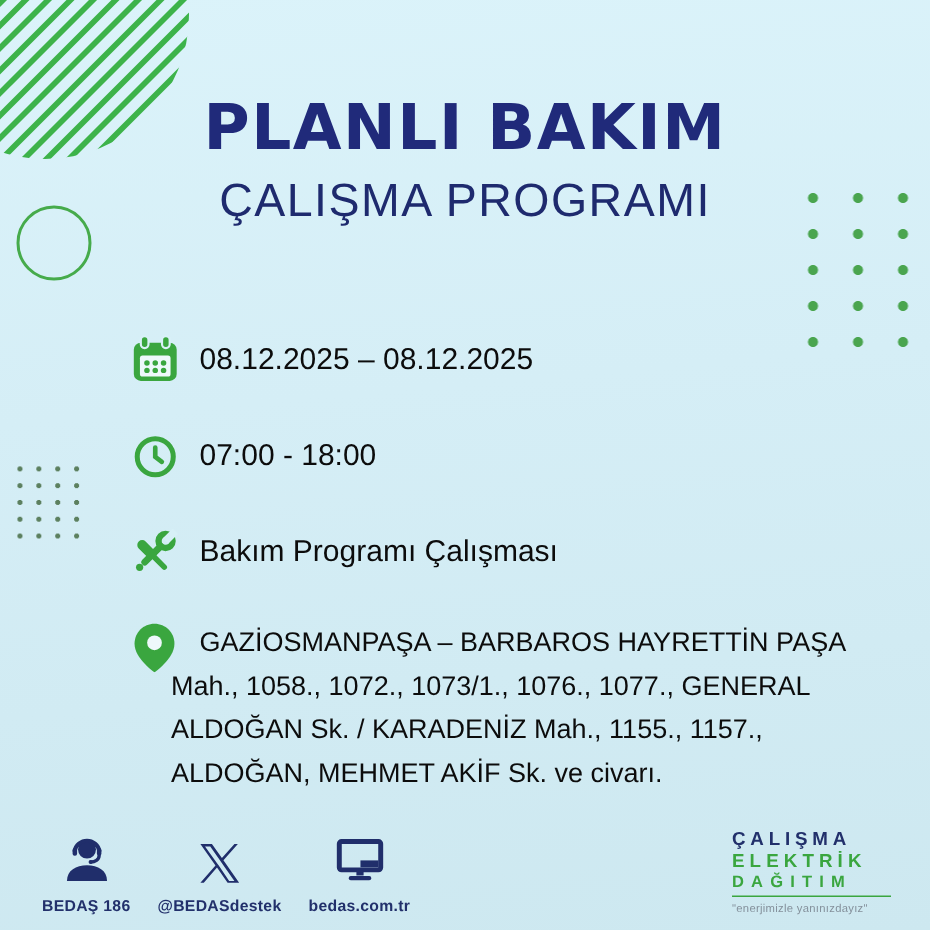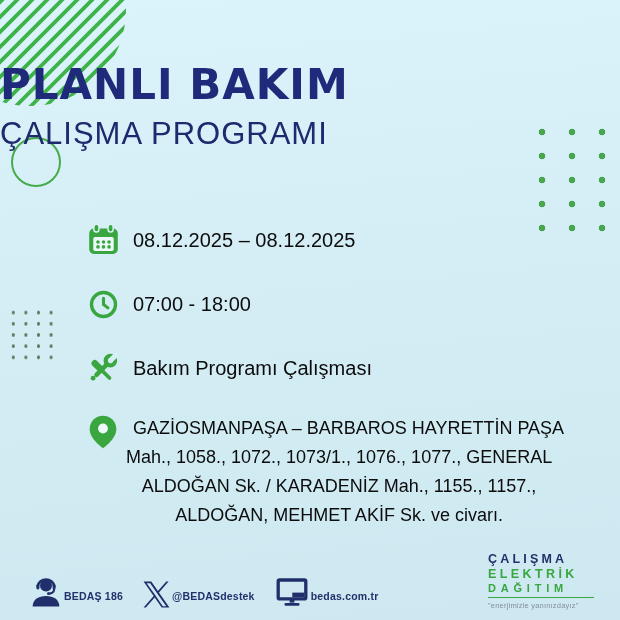--- a/index.html
+++ b/index.html
@@ -12,40 +12,40 @@
   .stripes{position:absolute;top:-4px;left:-6px;}
   .ring{position:absolute;left:11px;top:137px;width:46px;height:46px;
     border:2.5px solid #46ab4b;border-radius:50%;}
   .dots-left{position:absolute;left:7px;top:307px;width:52px;height:56px;
     background-image:radial-gradient(circle,#5c805f 1.5px,rgba(0,0,0,0) 1.9px);
     background-size:12.6px 11.2px;}
   .dots-right{position:absolute;left:527px;top:120px;width:92px;height:112px;
     background-image:radial-gradient(circle,#4aa54f 3.1px,rgba(0,0,0,0) 3.6px);
     background-size:30px 24px;}
   
-  .title-wrap{position:absolute;top:60px;left:0;right:0;text-align:left;}
+  .title-wrap{position:absolute;top:60px;left:0;right:0;text-align:center;}
   .title-wrap h1{margin:0;font-family:"DejaVu Sans",sans-serif;font-weight:bold;
     font-size:42px;letter-spacing:1px;color:#202a7a;}
   .title-wrap h2{margin:7px 0 0;font-weight:normal;font-size:31px;
     letter-spacing:1px;color:#1e2a6e;}
   
   .details{position:absolute;left:84px;top:194px;width:470px;}
   .drow{display:flex;align-items:center;margin-bottom:9px;margin-top:28px;}
   .drow.loc{align-items:flex-start;}
   .dicon{flex:0 0 38px;height:36px;margin-right:11px;display:flex;
     align-items:center;justify-content:center;}
   .dtext{font-size:20px;color:#0c0c0c;white-space:nowrap;}
   .loc-text{margin-left:-19px;font-size:18px;line-height:29px;color:#0c0c0c;}
-  .loc-text>div{white-space:nowrap;text-align:center;}
+  .loc-text>div{white-space:nowrap;}
   .loc-text>div:first-child{padding-left:19px;}
   
   .footer{position:absolute;left:0;right:0;bottom:10px;display:flex;
     align-items:flex-end;justify-content:space-between;padding:0 20px 0 28px;}
   .contacts{display:flex;gap:18px;align-items:flex-end;}
-  .contact{display:flex;flex-direction:row;align-items:center;min-width:58px;}
+  .contact{display:flex;flex-direction:column;align-items:center;min-width:58px;}
   .cicon{height:36px;display:flex;align-items:flex-end;justify-content:center;}
   .clabel{margin-top:7px;font-size:10.5px;font-weight:bold;color:#22306b;
     letter-spacing:0.2px;white-space:nowrap;}
   .brand{width:112px;}
   .b1{font-size:12.5px;font-weight:bold;color:#22306b;letter-spacing:3.2px;white-space:nowrap;}
   .b2{font-size:12.5px;font-weight:bold;color:#3aa63f;letter-spacing:3.4px;margin-top:1px;white-space:nowrap;}
   .b3{font-size:11px;font-weight:bold;color:#3aa63f;letter-spacing:4.8px;margin-top:1px;white-space:nowrap;}
   .brule{height:1.5px;background:#3aa63f;margin:3px 0 3px;width:106px;}
   .btag{font-size:7.5px;color:#84909b;letter-spacing:0.2px;white-space:nowrap;}
 </style>

